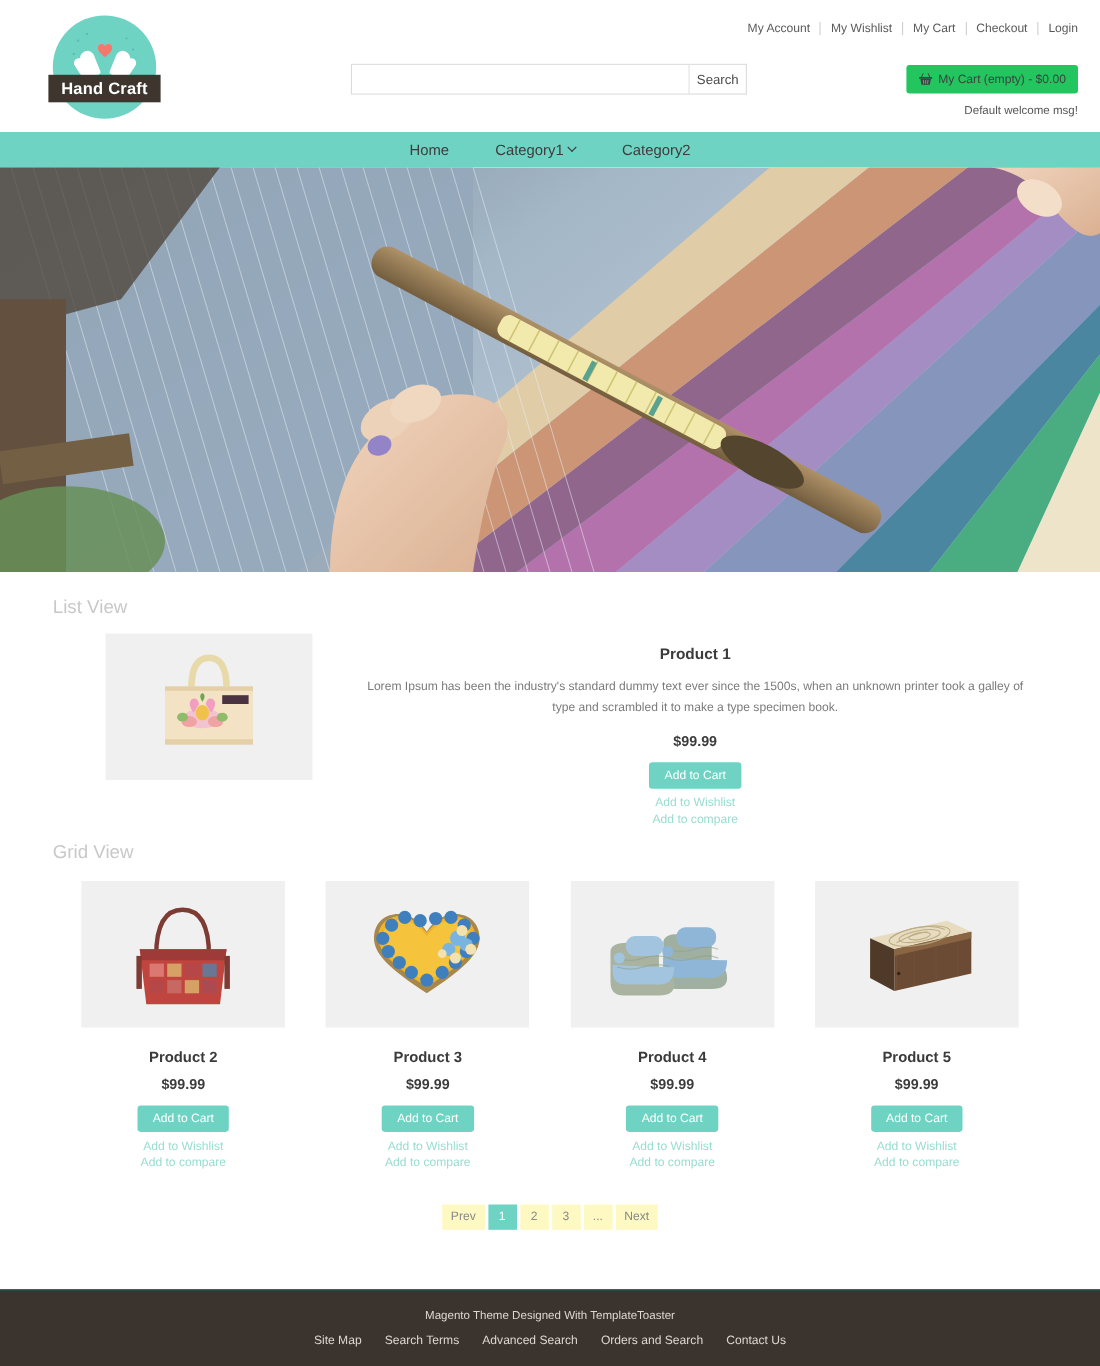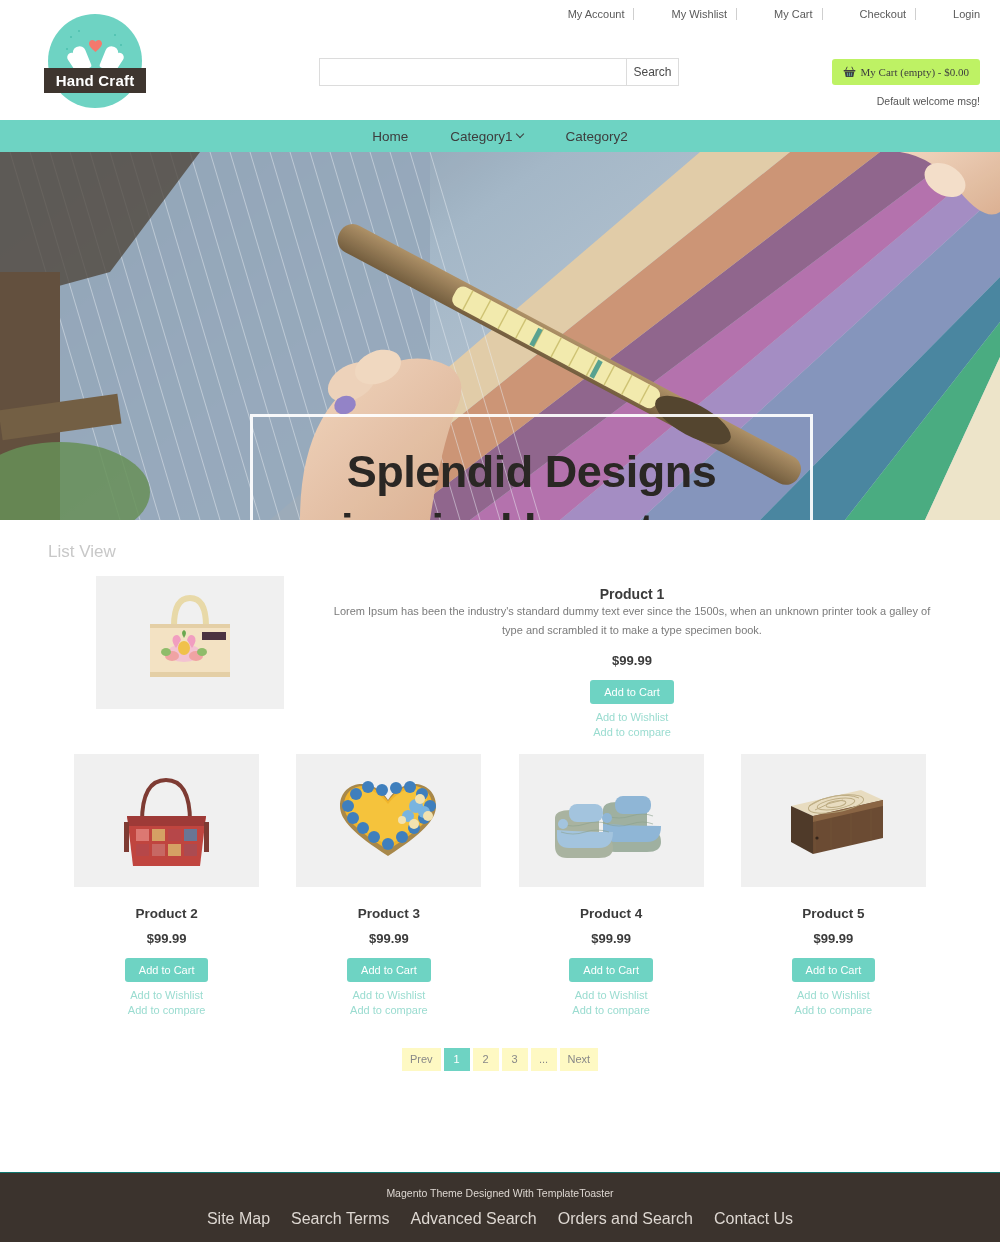--- a/index.html
+++ b/index.html
@@ -36,22 +36,22 @@
     background:#3e352f; display:flex; align-items:center; justify-content:center;
   }
   .logo-banner span { color:#fff; font-size:15px; font-weight:bold; letter-spacing:.2px; }
   .logo-sub {
     position:absolute; left:0; top:81px; width:94px; text-align:center;
     color:#fff; font-size:8px; letter-spacing:1px;margin-top:12px;
   }
   .logo-dot { position:absolute; width:2px; height:2px; background:#4cbfae; border-radius:50%; }
 
   .top-links {
-    position:absolute; right:20px; top:8px;
-    display:flex; align-items:flex-start; font-size:11px; color:#5a5a5a;gap:28px;
+    position:absolute; right:20px; top:20px;
+    display:flex; align-items:flex-start; font-size:11px; color:#5a5a5a;
   }
   .top-links a {
     color:#5a5a5a; text-decoration:none; padding:0 9px;
     border-right:1px solid #cfcfcf; line-height:12px;
   }
   .top-links a:last-child { border-right:none; padding-right:0; }
 
   .search-wrap { position:absolute; left:319px; top:58px; display:flex; }
   .search-input {
     width:308px; height:28px; border:1px solid #dcdcdc; background:#fff;
@@ -59,24 +59,24 @@
     outline:none;
   }
   .search-btn {
     width:52px; height:28px; border:1px solid #dcdcdc; border-left:none;
     background:#fff; font-size:12px; color:#4a4a4a; cursor:pointer;
     font-family:"Liberation Sans", sans-serif;
   }
 
   .cart-btn {
     position:absolute; right:20px; top:59px; height:26px;
-    background:#bef264; border:none; border-radius:3px;
+    background:#22c55e; border:none; border-radius:3px;
     display:flex; align-items:center; gap:5px; padding:0 11px;
     font-size:11px; color:#3f3f3f; cursor:pointer;
-    font-family:Liberation Serif, serif;
+    font-family:Liberation Sans, sans-serif;
   }
   .basket-icon { width:13px; height:12px; display:block; }
   .welcome-msg {
     position:absolute; right:20px; top:95px; font-size:10.5px; color:#555;
   }
 
   
   .navbar {
     height:32px; background:#6ed3c3;
     display:flex; align-items:center; justify-content:center; gap:42px;
@@ -114,21 +114,21 @@
 
   
   .list-row { display:flex; margin-top:14px; }
   .list-img {
     width:188px; height:133px; margin-left:76px; background:#f0f0f0;
     position:relative; flex:none;
   }
   .list-info { flex:1; text-align:center; padding-top:10px; }
   .prod-title { font-size:14px; font-weight:bold; color:#3b3b3b; }
   .prod-desc {
-    font-size:11px; color:#7b7b7b; line-height:1.75; 
+    font-size:11px; color:#7b7b7b; line-height:1.75; margin-top:13px;
     width:610px; margin-left:auto; margin-right:auto;
   }
   .prod-price { font-size:13px; font-weight:bold; color:#3b3b3b; margin-top:12px; }
   .btn-cart {
     margin-top:12px; background:#6ed3c3; border:none; border-radius:3px;
     color:#fff; font-size:11px; padding:6px 14px; cursor:pointer;
     font-family:"Liberation Sans", sans-serif;
   }
   .link-sm {
     display:block; color:#9adcd0; font-size:11px; text-decoration:none;
@@ -154,21 +154,21 @@
   .page-btn.active { background:#6ed3c3; color:#fff; }
 
   
   .footer {
     position:absolute; left:0; bottom:0; width:1000px; height:70px;
     background:#3b332d; border-top:1px solid #0f766e;
     display:flex; flex-direction:column; align-items:center; justify-content:center; gap:11px;
   }
   .footer-text { font-size:10.5px; color:#ded8d2; }
   .footer-links { display:flex; gap:21px; }
-  .footer-links a { font-size:16px; color:#ded8d2; text-decoration:none; cursor:pointer;text-align:right; }
+  .footer-links a { font-size:11px; color:#ded8d2; text-decoration:none; cursor:pointer;text-align:right; }
 </style>
 </head>
 <body>
 
 <div class="page">
 
   <div class="header">
 
     <div class="logo">
       <div class="logo-circle"></div>
@@ -320,24 +320,20 @@
       </g>
 
       <g>
         <path d="M900,0 Q935,5 960,40 Q985,70 1000,60 L1000,0 Z" fill="url(#gSkin)"></path>
         <ellipse cx="945" cy="28" rx="22" ry="15" fill="#f3dcc6" transform="rotate(30 945 28)"></ellipse>
       </g>
 
       <rect width="1000" height="368" fill="#ffffff" opacity="0.06"></rect>
     </svg>
 
-    <div class="hero-box">
-      <div class="hero-line">Splendid Designs</div>
-      <div class="hero-line">inspired by nature</div>
-    </div>
 
   </div>
 
   <div class="content">
 
     <div class="section-title">List View</div>
 
     <div class="list-row">
       <div class="list-img">
         <svg viewBox="0 0 188 133" width="188" height="133">
@@ -363,20 +359,21 @@
       <div class="list-info">
         <div class="prod-title">Product 1</div>
         <div class="prod-desc">Lorem Ipsum has been the industry's standard dummy text ever since the 1500s, when an unknown printer took a galley of type and scrambled it to make a type specimen book.</div>
         <div class="prod-price">$99.99</div>
         <button class="btn-cart">Add to Cart</button>
         <a class="link-sm">Add to Wishlist</a>
         <a class="link-sm tight">Add to compare</a>
       </div>
     </div>
 
+    <div class="section-title" style="padding-top:14px;">Grid View</div>
 
     <div class="grid-row">
 
       <div class="grid-card">
         <div class="grid-img">
           <svg viewBox="0 0 185 133" width="185" height="133">
             <rect width="185" height="133" fill="#f0f0f0"></rect>
             <path d="M68,68 Q68,26 92,26 Q116,26 116,68" stroke="#7e3b33" stroke-width="4" fill="none"></path>
             <path d="M53,62 L132,62 L126,112 L59,112 Z" fill="#c0453f"></path>
             <path d="M53,62 L132,62 L130,72 L55,72 Z" fill="#9e3a37"></path>

